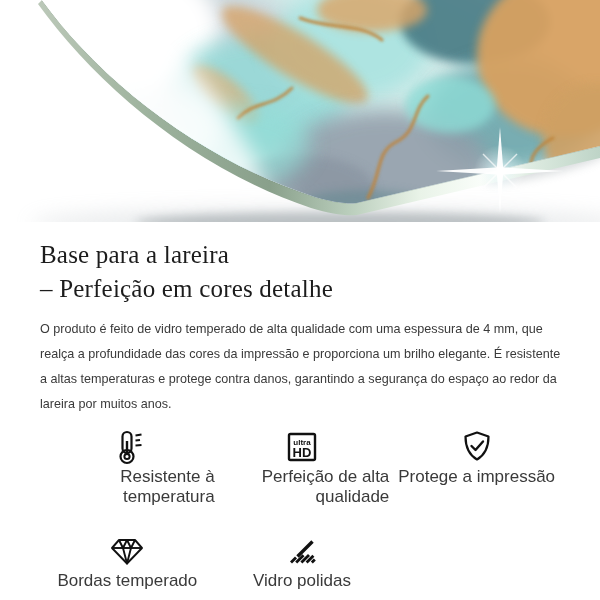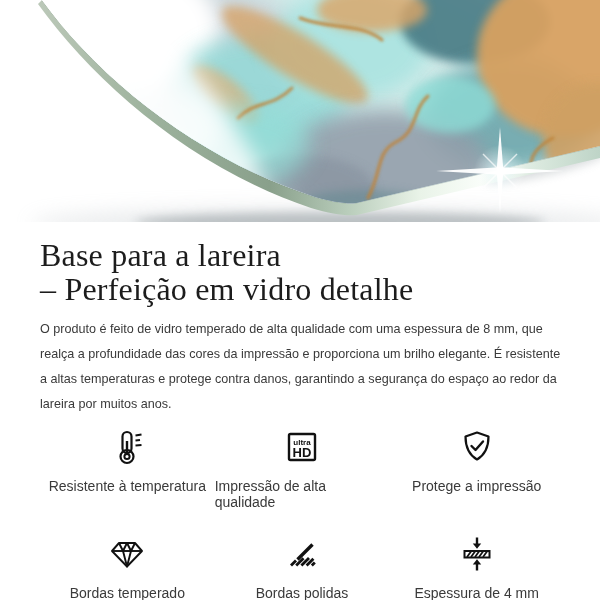--- a/index.html
+++ b/index.html
@@ -17,21 +17,21 @@
     width:600px;height:222px;
     overflow:hidden;
     background:#ffffff;
   }
   .hero svg{display:block;}
   .content{padding:0 36px 0 40px;}
   h1.title{
     margin:16px 0 4px 0;
     font-family:"Liberation Serif","DejaVu Serif",serif;
     font-weight:500;
-    font-size:32px;
+    font-size:25px;
     line-height:34px;
     color:#1c1c1c;
     letter-spacing:.2px;
   }
   h1.title span{display:block;}
   p.description{
     margin:11px 0 0 0;
     font-size:12.6px;
     line-height:25px;
     color:#3a3a3a;
@@ -44,23 +44,23 @@
     row-gap:18px;
   }
   .feature{
     display:flex;flex-direction:column;align-items:center;justify-content:flex-start;
     padding-top:6px;
   }
   .feature .icon{
     height:40px;display:flex;align-items:center;justify-content:center;
   }
   .feature .label{
-    margin-top:11px;
-    font-size:14px;
+    font-size:17px;
     color:#3a3a3a;
+    text-align:right;
   }
   .uhd-top{
     font-size:8px;font-weight:bold;
   }
   .uhd-bottom{
     font-size:13px;font-weight:bold;
   }
 </style>
 </head>
 <body>
@@ -149,24 +149,24 @@
         <path d="M436,171 L500,167.2 L564,171 L500,174.8 Z" fill="#ffffff" opacity="0.95"></path>
         <path d="M500,127 L503.4,171 L500,213 L496.6,171 Z" fill="#ffffff" opacity="0.95"></path>
         <circle cx="500" cy="171" r="3.2" fill="#ffffff"></circle>
       </g>
     </svg>
   </div>
 
   <div class="content">
     <h1 class="title">
       <span>Base para a lareira</span>
-      <span>– Perfeição em vidro detalhe</span>
+      <span>– Perfeição em cores detalhe</span>
     </h1>
 
-    <p class="description">O produto é feito de vidro temperado de alta qualidade com uma espessura de 8 mm, que realça a profundidade das cores da impressão e proporciona um brilho elegante. É resistente a altas temperaturas e protege contra danos, garantindo a segurança do espaço ao redor da lareira por muitos anos.</p>
+    <p class="description">O produto é feito de vidro temperado de alta qualidade com uma espessura de 4 mm, que realça a profundidade das cores da impressão e proporciona um brilho elegante. É resistente a altas temperaturas e protege contra danos, garantindo a segurança do espaço ao redor da lareira por muitos anos.</p>
 
     <div class="features">
 
       <div class="feature">
         <div class="icon">
           <svg width="38" height="38" viewBox="0 0 38 38" fill="none" stroke="#111" stroke-width="2.2">
             <rect x="14.5" y="4" width="9" height="21" rx="4.5"></rect>
             <circle cx="19" cy="28.5" r="6.5"></circle>
             <circle cx="19" cy="28.5" r="2.6" stroke-width="2"></circle>
             <line x1="19" y1="13" x2="19" y2="25.5" stroke-width="2.4"></line>
@@ -181,21 +181,21 @@
       </div>
 
       <div class="feature">
         <div class="icon">
           <svg width="38" height="38" viewBox="0 0 38 38">
             <rect x="6" y="6" width="26" height="26" rx="1.5" fill="none" stroke="#111" stroke-width="2.4"></rect>
             <text x="19" y="17" text-anchor="middle" class="uhd-top" fill="#111" font-family="Liberation Sans, sans-serif">ultra</text>
             <text x="19" y="29" text-anchor="middle" class="uhd-bottom" fill="#111" font-family="Liberation Sans, sans-serif">HD</text>
           </svg>
         </div>
-        <div class="label">Impressão de alta qualidade</div>
+        <div class="label">Perfeição de alta qualidade</div>
       </div>
 
       <div class="feature">
         <div class="icon">
           <svg width="38" height="38" viewBox="0 0 38 38" fill="none" stroke="#111">
             <path d="M19 4.5 L30.5 8.5 C30.5 18.5 27.5 26.5 19 31.5 C10.5 26.5 7.5 18.5 7.5 8.5 Z" stroke-width="2.2" stroke-linejoin="round"></path>
             <path d="M13.5 18 L17.5 22 L25 13.5" stroke-width="2.4" stroke-linecap="round" stroke-linejoin="round"></path>
           </svg>
         </div>
         <div class="label">Protege a impressão</div>
@@ -217,40 +217,19 @@
         <div class="icon">
           <svg width="38" height="38" viewBox="0 0 38 38" stroke="#111" stroke-width="2.8" stroke-linecap="butt">
             <line x1="8" y1="30.5" x2="13" y2="25.5"></line>
             <line x1="13.2" y1="30.5" x2="20.5" y2="23.2"></line>
             <line x1="18.4" y1="30.5" x2="26" y2="22.9"></line>
             <line x1="23.6" y1="30.5" x2="30.4" y2="23.7"></line>
             <line x1="28.8" y1="30.5" x2="31.8" y2="27.5"></line>
             <line x1="14.5" y1="24.5" x2="29.5" y2="9.5" stroke-width="3.4"></line>
           </svg>
         </div>
-        <div class="label">Bordas polidas</div>
-      </div>
-
-      <div class="feature">
-        <div class="icon">
-          <svg width="38" height="38" viewBox="0 0 38 38">
-            <line x1="19" y1="2.5" x2="19" y2="9.5" stroke="#111" stroke-width="2.4"></line>
-            <path d="M14.8 8.5 L19 13.8 L23.2 8.5 Z" fill="#111"></path>
-            <line x1="19" y1="35.5" x2="19" y2="28.5" stroke="#111" stroke-width="2.4"></line>
-            <path d="M14.8 29.5 L19 24.2 L23.2 29.5 Z" fill="#111"></path>
-            <g>
-              <rect x="6.5" y="16" width="25" height="6.5" fill="none" stroke="#111" stroke-width="2"></rect>
-              <g stroke="#111" stroke-width="1.8">
-                <line x1="9" y1="22" x2="13" y2="16.5"></line>
-                <line x1="13" y1="22" x2="17" y2="16.5"></line>
-                <line x1="17" y1="22" x2="21" y2="16.5"></line>
-                <line x1="21" y1="22" x2="25" y2="16.5"></line>
-                <line x1="25" y1="22" x2="29" y2="16.5"></line>
-              </g>
-            </g>
-          </svg>
-        </div>
-        <div class="label">Espessura de 4 mm</div>
-      </div>
+        <div class="label">Vidro polidas</div>
+      </div>
+
 
     </div>
   </div>
 </div>
 
 </body></html>

